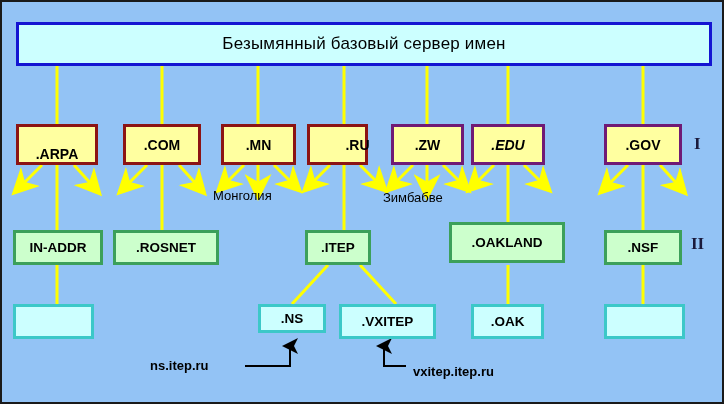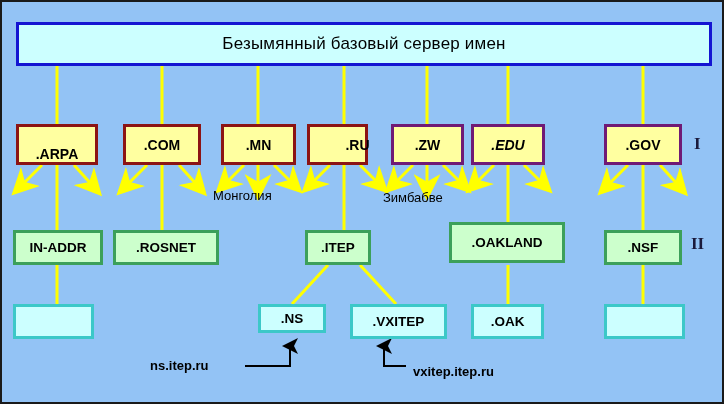--- a/index.html
+++ b/index.html
@@ -181,21 +181,21 @@
   <div class="node l2-node" style="left:602px;top:228px;width:78px;height:35px;">
     <span>.NSF</span>
   </div>
 
   <div class="node l3-node" style="left:11px;top:302px;width:81px;height:35px;">
     <span></span>
   </div>
   <div class="node l3-node" style="left:256px;top:302px;width:68px;height:29px;">
     <span>.NS</span>
   </div>
-  <div class="node l3-node" style="left:348px;top:302px;width:97px;height:35px;">
+  <div class="node l3-node" style="left:337px;top:302px;width:97px;height:35px;">
     <span>.VXITEP</span>
   </div>
   <div class="node l3-node" style="left:469px;top:302px;width:73px;height:35px;">
     <span>.OAK</span>
   </div>
   <div class="node l3-node" style="left:602px;top:302px;width:81px;height:35px;">
     <span></span>
   </div>
 
   <div class="caption" style="left:211px;top:186px;">Монголия</div>

